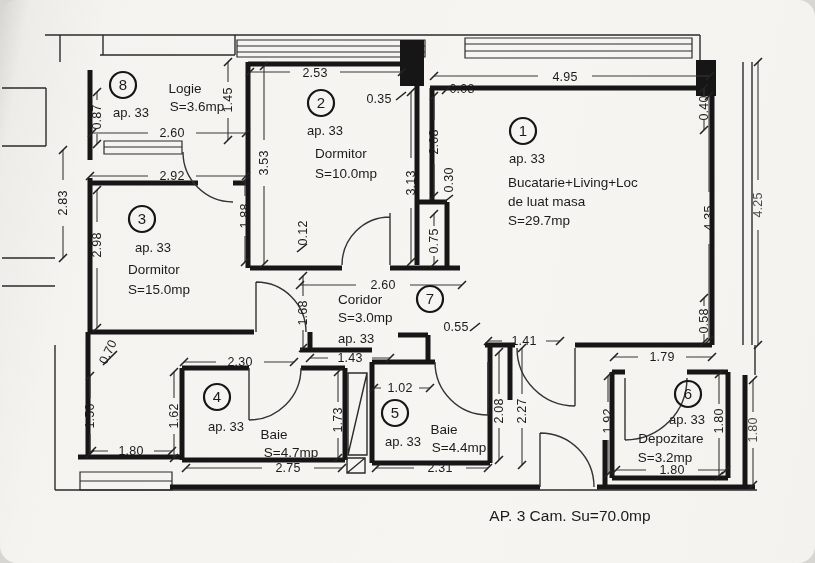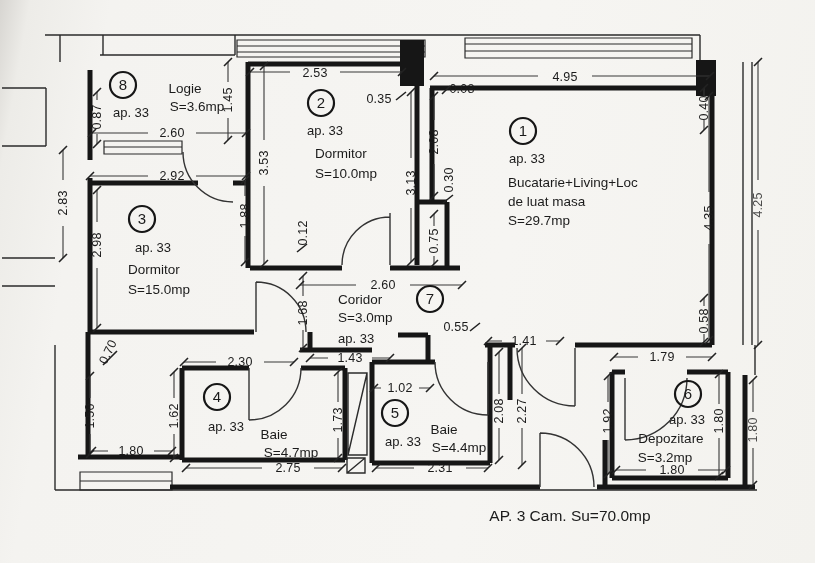--- a/index.html
+++ b/index.html
@@ -1,19 +1,20 @@
 <!DOCTYPE html>
 <html><head>
 <meta charset="utf-8">
 <style>
   html,body{margin:0;padding:0;background:#d8d6d2;}
   .page{
     width:815px;height:563px;position:relative;overflow:hidden;
     background:linear-gradient(100deg,#d7d5d1 0px,#edecE8 30px,#f4f3f0 110px,#f6f5f2 60%,#f3f2ee 100%);
     font-family:"Liberation Sans", sans-serif;
+    border-radius:17px;
   }
   svg{position:absolute;left:0;top:0;}
   .wall{stroke:#161616;stroke-width:5;fill:none;stroke-linecap:butt;}
   .wallfill{fill:#161616;stroke:none;}
   .thin{stroke:#2b2b2b;stroke-width:1.4;fill:none;}
   .glaz{stroke:#2b2b2b;stroke-width:1.2;fill:none;}
   .dimline{stroke:#383838;stroke-width:1.1;fill:none;}
   .tick{stroke:#222;stroke-width:1.6;fill:none;}
   .arc{stroke:#333;stroke-width:1.4;fill:none;}
   text{fill:#1b1b1b;}

